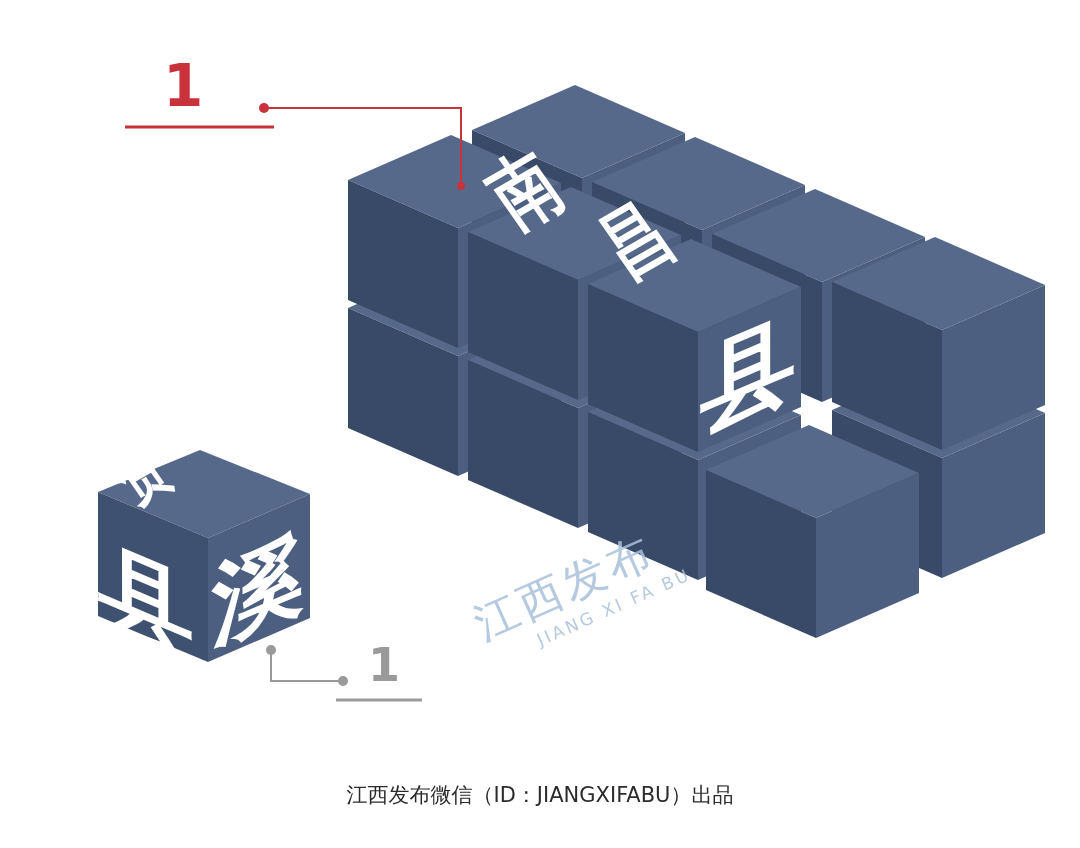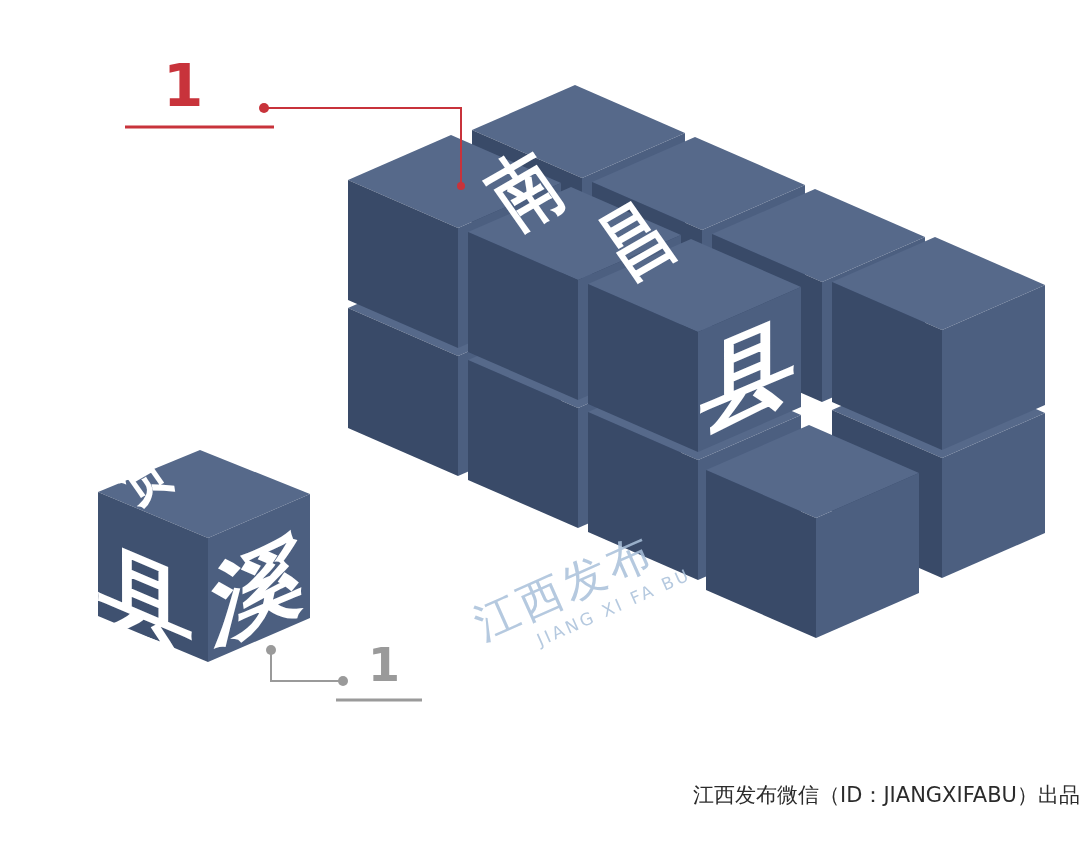--- a/index.html
+++ b/index.html
@@ -1,21 +1,21 @@
 <!DOCTYPE html>
 <html><head>
 <meta charset="utf-8">
 <style>
   html, body { margin:0; padding:0; background:#ffffff; }
   body { width:1080px; height:848px; position:relative; overflow:hidden; font-family:"DejaVu Sans", sans-serif; }
   #scene { position:absolute; left:0; top:0; }
   .num { position:absolute; font-family:"DejaVu Sans", sans-serif; font-weight:bold; }
   .num-big { left:163px; top:52px; font-size:58px; color:#c8333b; letter-spacing:-2px; }
   .num-small { left:368px; top:638px; font-size:46px; color:#9a9a9a; font-weight:bold; }
-  .footer { position:absolute; left:0; width:1080px; top:781px; text-align:right; font-size:21px; color:#2b2b2b; font-family:"DejaVu Sans", sans-serif; }
+  .footer { position:absolute; left:0; width:1080px; top:781px; text-align:center; font-size:21px; color:#2b2b2b; font-family:"DejaVu Sans", sans-serif; }
   .wm { position:absolute; left:465px; top:600px; transform:rotate(-24deg); transform-origin:left top; color:#a9c0da; opacity:0.85; }
   .wm-cn { font-family:"DejaVu Serif", serif; font-size:44px; letter-spacing:4px; display:block; }
   .wm-en { font-family:"DejaVu Sans", sans-serif; font-size:17px; letter-spacing:3px; display:block; margin-left:50px; margin-top:-2px; }
   .glyph { font-family:"DejaVu Sans", sans-serif; font-weight:bold; fill:#ffffff; }
 </style>
 </head>
 <body>
 
 <svg id="scene" width="1080" height="848" viewBox="0 0 1080 848">
   <defs>

